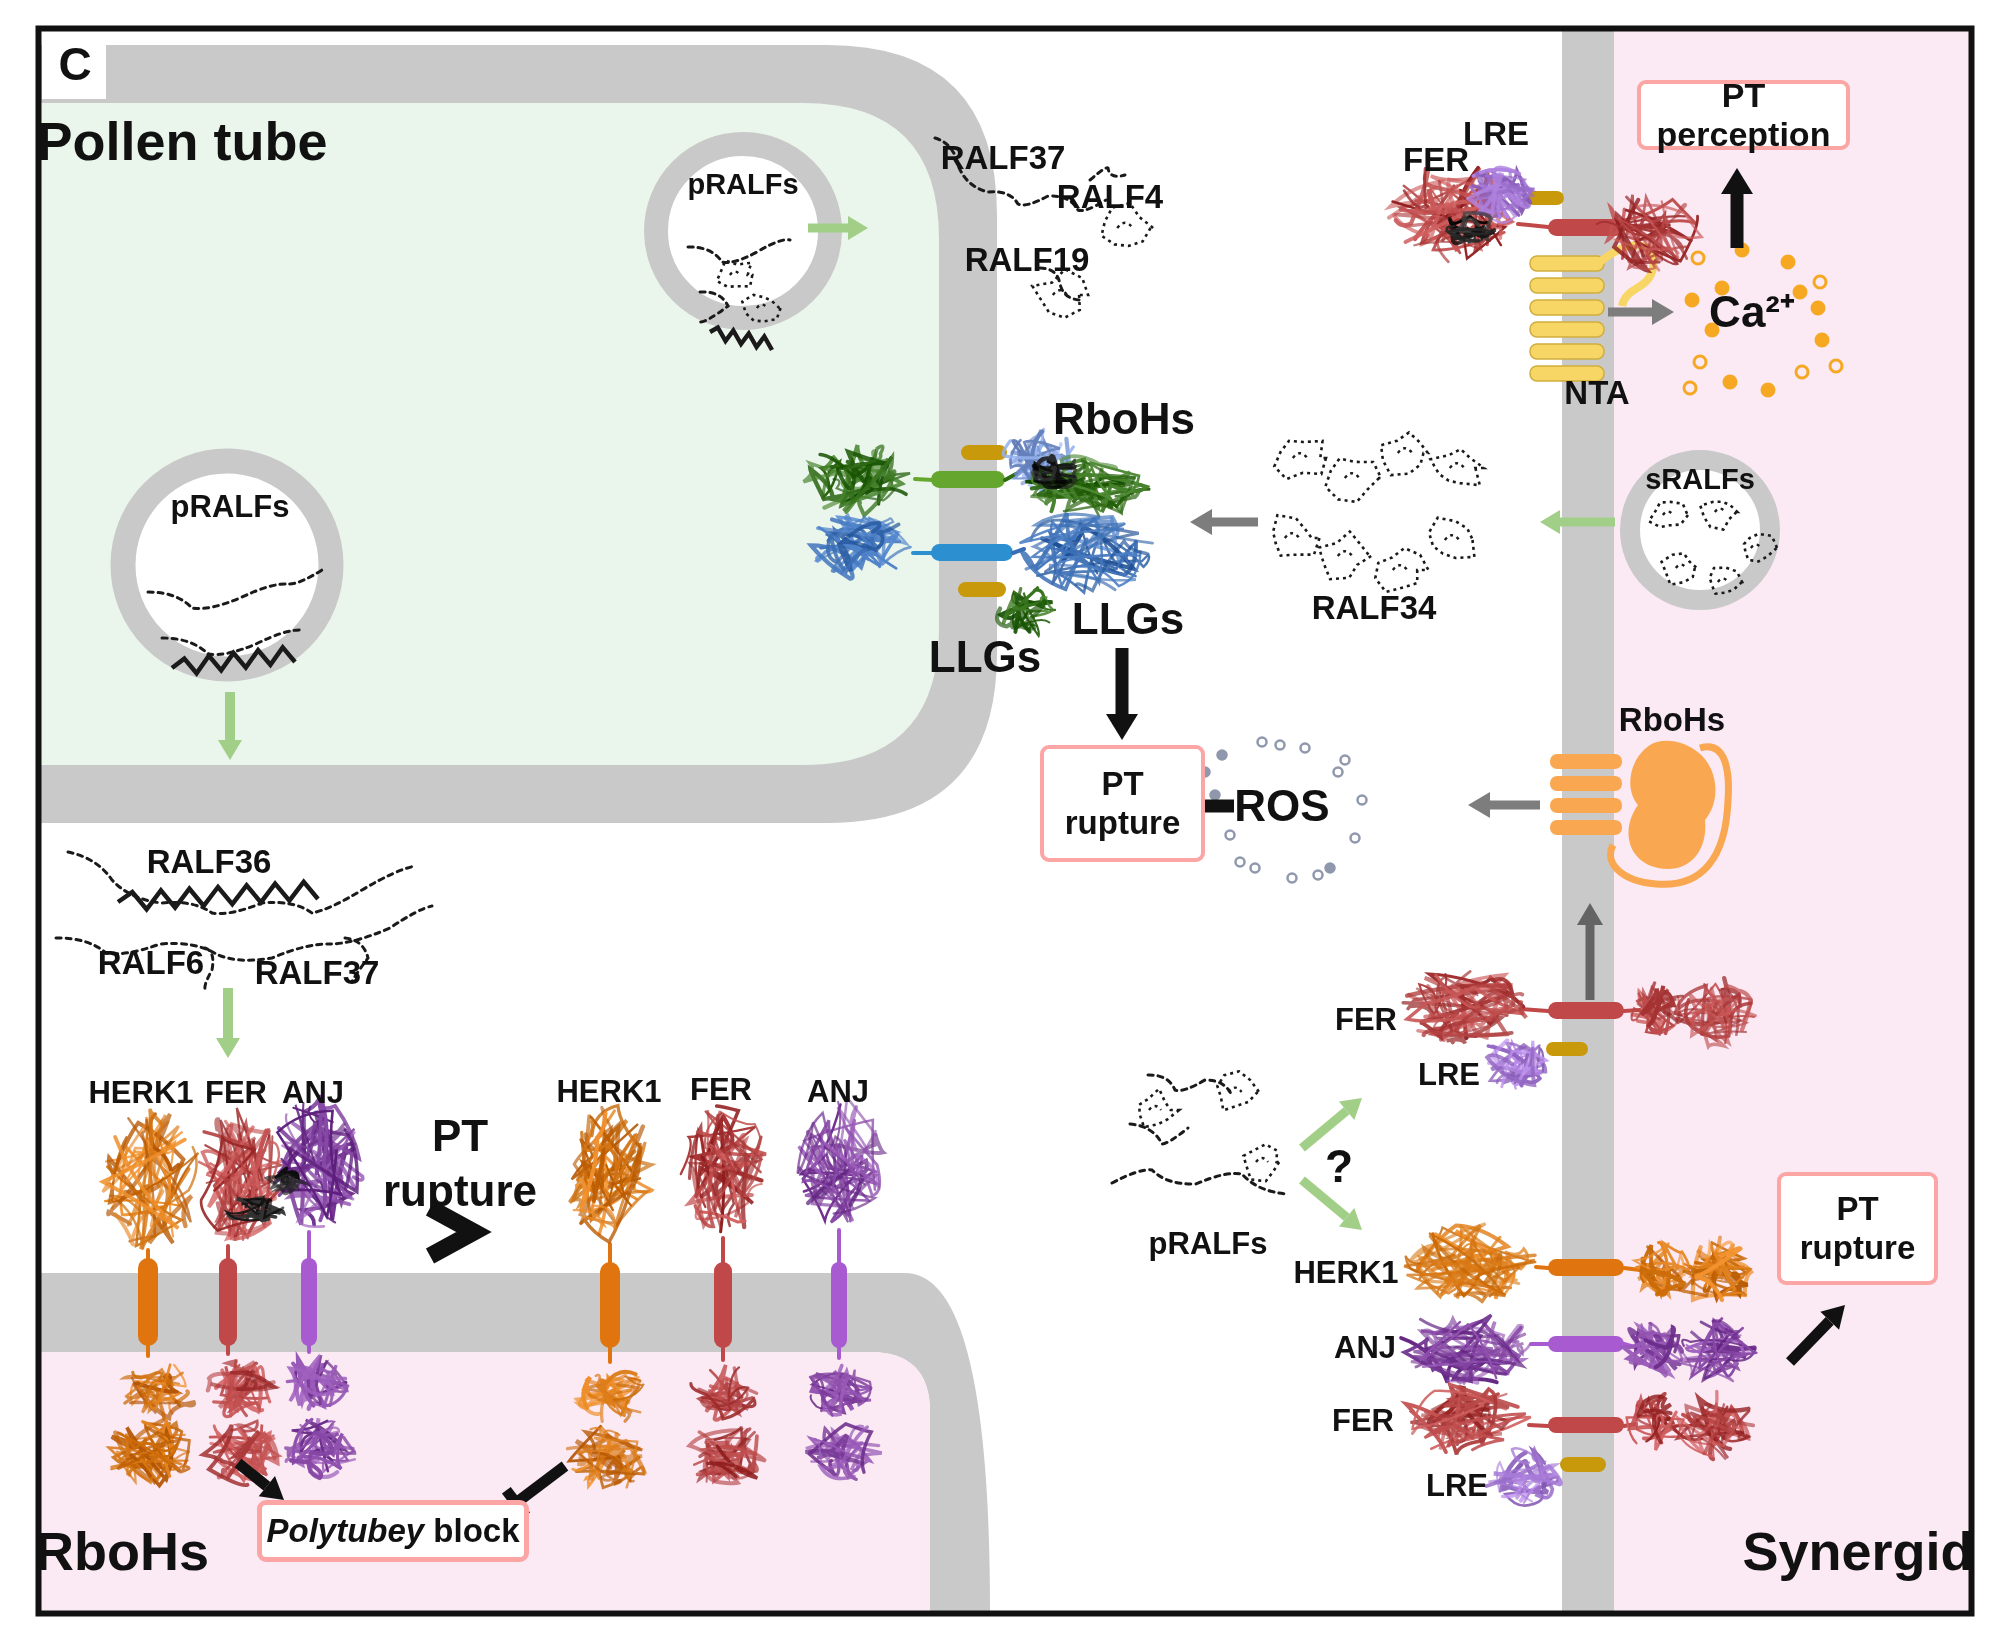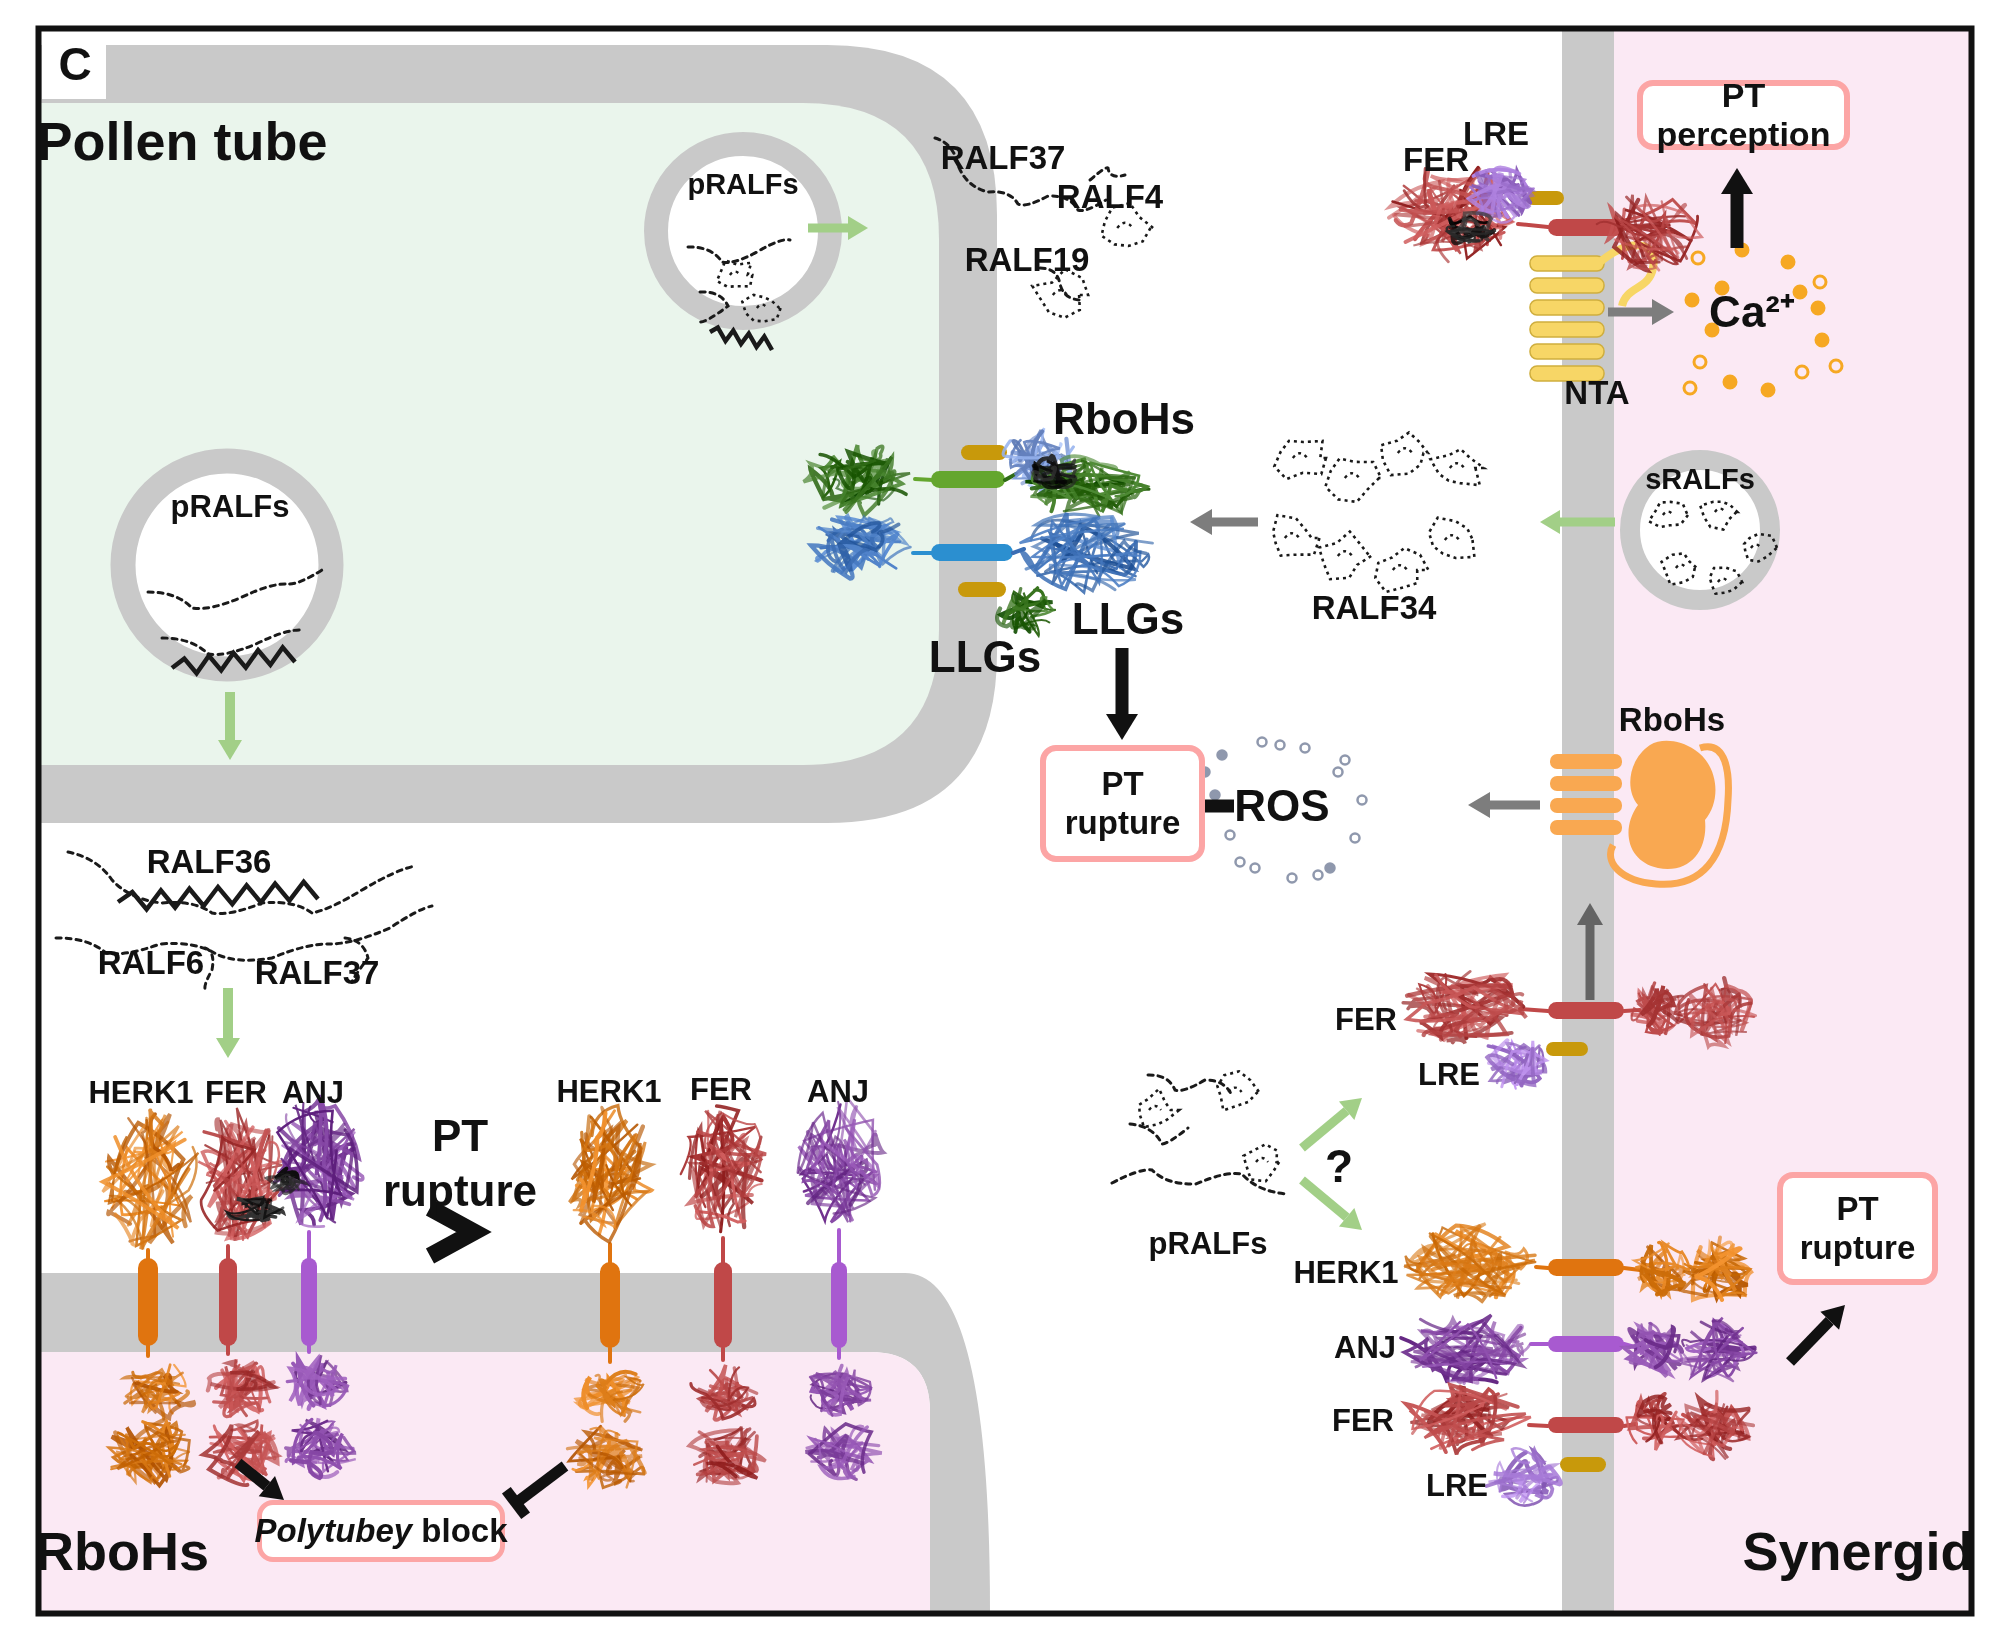--- a/index.html
+++ b/index.html
@@ -3,21 +3,21 @@
 <meta charset="utf-8">
 <style>
   html,body{margin:0;padding:0;background:#fff;}
   .stage{position:relative;width:2003px;height:1649px;background:#fff;overflow:hidden;
          font-family:"Liberation Sans", sans-serif;}
   svg{position:absolute;left:0;top:0;}
   .lbl{position:absolute;transform:translate(-50%,-50%);font-weight:bold;color:#111;
        white-space:nowrap;z-index:5;line-height:1;}
   .f29{font-size:29px}.f31{font-size:31px}.f33{font-size:33px}.f34{font-size:44px}
   .f42{font-size:54px}.f46{font-size:46px}
-  .box{position:absolute;background:#fff;border:6px solid #fca5a5;border-radius:16px;
+  .box{position:absolute;background:#fff;border:4px solid #fca5a5;border-radius:9px;
        display:flex;align-items:center;justify-content:center;font-weight:bold;color:#111;
        text-align:center;z-index:6;box-sizing:border-box;}
   .two{line-height:1.18;}
   .ann{position:absolute;transform:translate(-50%,-50%);font-weight:bold;color:#111;
        text-align:center;z-index:5;line-height:1.25;}
 </style>
 </head>
 <body>
 
 <div class="stage">
@@ -970,17 +970,17 @@
       <div>PT</div>
       <div>rupture</div>
     </div>
   </div>
   <div class="box two" style="left:1777px;top:1172px;width:161px;height:113px;font-size:33px">
     <div>
       <div>PT</div>
       <div>rupture</div>
     </div>
   </div>
-  <div class="box" style="left:257px;top:1500px;width:248px;height:62px;font-size:33px;border-width:5px">
+  <div class="box" style="left:257px;top:1500px;width:272px;height:62px;font-size:33px;border-width:5px">
     <span style="font-style:italic">Polytubey</span>
       <span style="white-space:pre"> block</span>
   </div>
 </div>
 
 </body></html>

